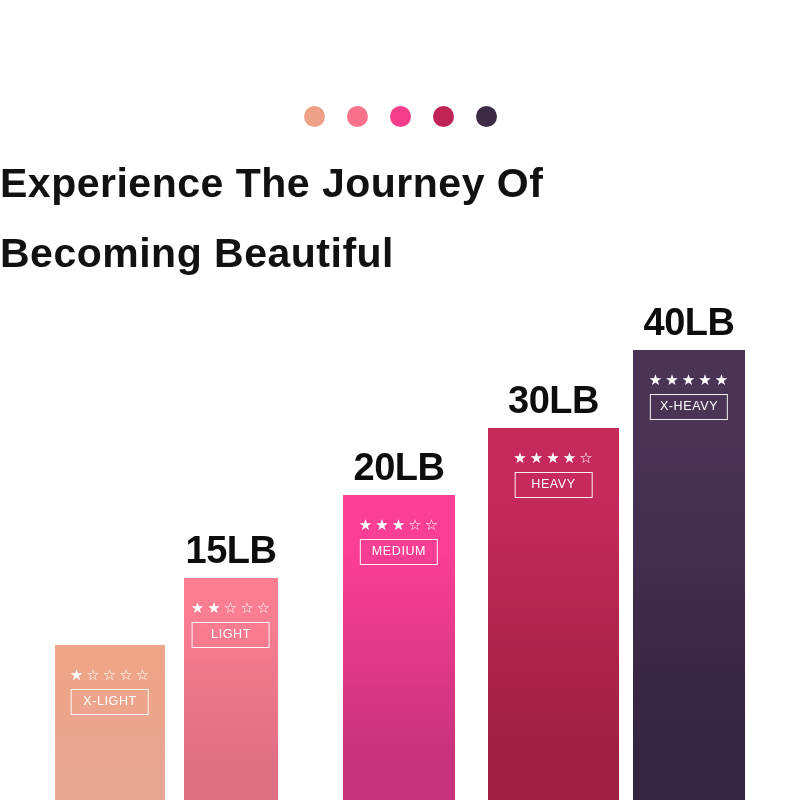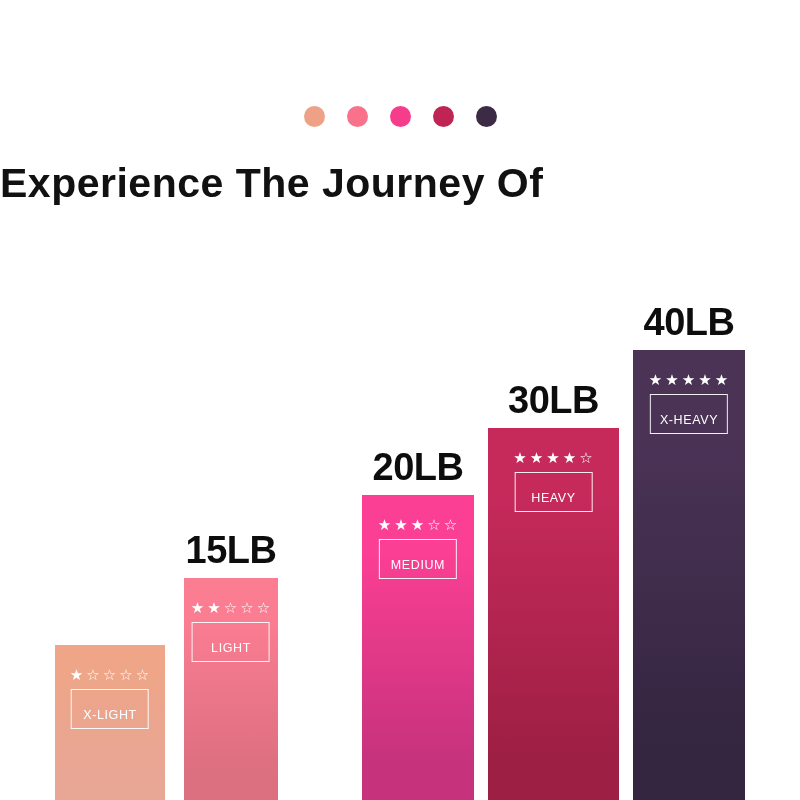--- a/index.html
+++ b/index.html
@@ -113,41 +113,42 @@
     letter-spacing: 1px;
   }
   .stars span { display: inline-block; }
 
   .tier-box {
     border: 1.6px solid rgba(255,255,255,0.92);
     color: #ffffff;
     font-size: 12.5px;
     line-height: 12.5px;
     letter-spacing: 0.6px;
-    padding: 19px 9px 6px 9px;
+    padding: 5px 9px 6px 9px;
     white-space: nowrap;
     text-align: center;
     min-width: 78px;
   }
 </style>
 </head>
 <body>
 
 <div id="stage">
 
   <div class="dots-row">
       <span class="dot" style="background: rgb(237, 161, 134);"></span>
       <span class="dot" style="background: rgb(249, 113, 138);"></span>
       <span class="dot" style="background: rgb(245, 61, 140);"></span>
       <span class="dot" style="background: rgb(191, 36, 84);"></span>
       <span class="dot" style="background: rgb(61, 43, 70);"></span>
     </div>
 
   <div class="heading">
     <span class="line">Experience The Journey Of</span>
+    <span class="line">Becoming Beautiful</span>
   </div>
 
   <div class="chart">
       <div class="bar-group" style="left: 55px; width: 110px; height: 155px;">
         <div class="bar" style="height: 155px;">
           <div class="bar-inner" style="background: linear-gradient(rgb(238, 165, 136) 0%, rgb(238, 165, 136) 18%, rgb(232, 166, 149) 88%, rgb(232, 166, 149) 100%);"></div>
           <div class="badge">
             <div class="stars">
               <span>★</span>
               <span>☆</span>
@@ -168,21 +169,21 @@
               <span>★</span>
               <span>★</span>
               <span>☆</span>
               <span>☆</span>
               <span>☆</span>
             </div>
             <div class="tier-box">LIGHT</div>
           </div>
         </div>
       </div>
-      <div class="bar-group" style="left: 362px; width: 112px; height: 280px;">
+      <div class="bar-group" style="left: 343px; width: 112px; height: 280px;">
         <div class="weight-label" style="bottom: 311px;">20LB</div>
         <div class="bar" style="height: 305px;">
           <div class="bar-inner" style="background: linear-gradient(rgb(251, 63, 149) 0%, rgb(251, 63, 149) 18%, rgb(198, 50, 124) 88%, rgb(198, 50, 124) 100%);"></div>
           <div class="badge">
             <div class="stars">
               <span>★</span>
               <span>★</span>
               <span>★</span>
               <span>☆</span>
               <span>☆</span>

